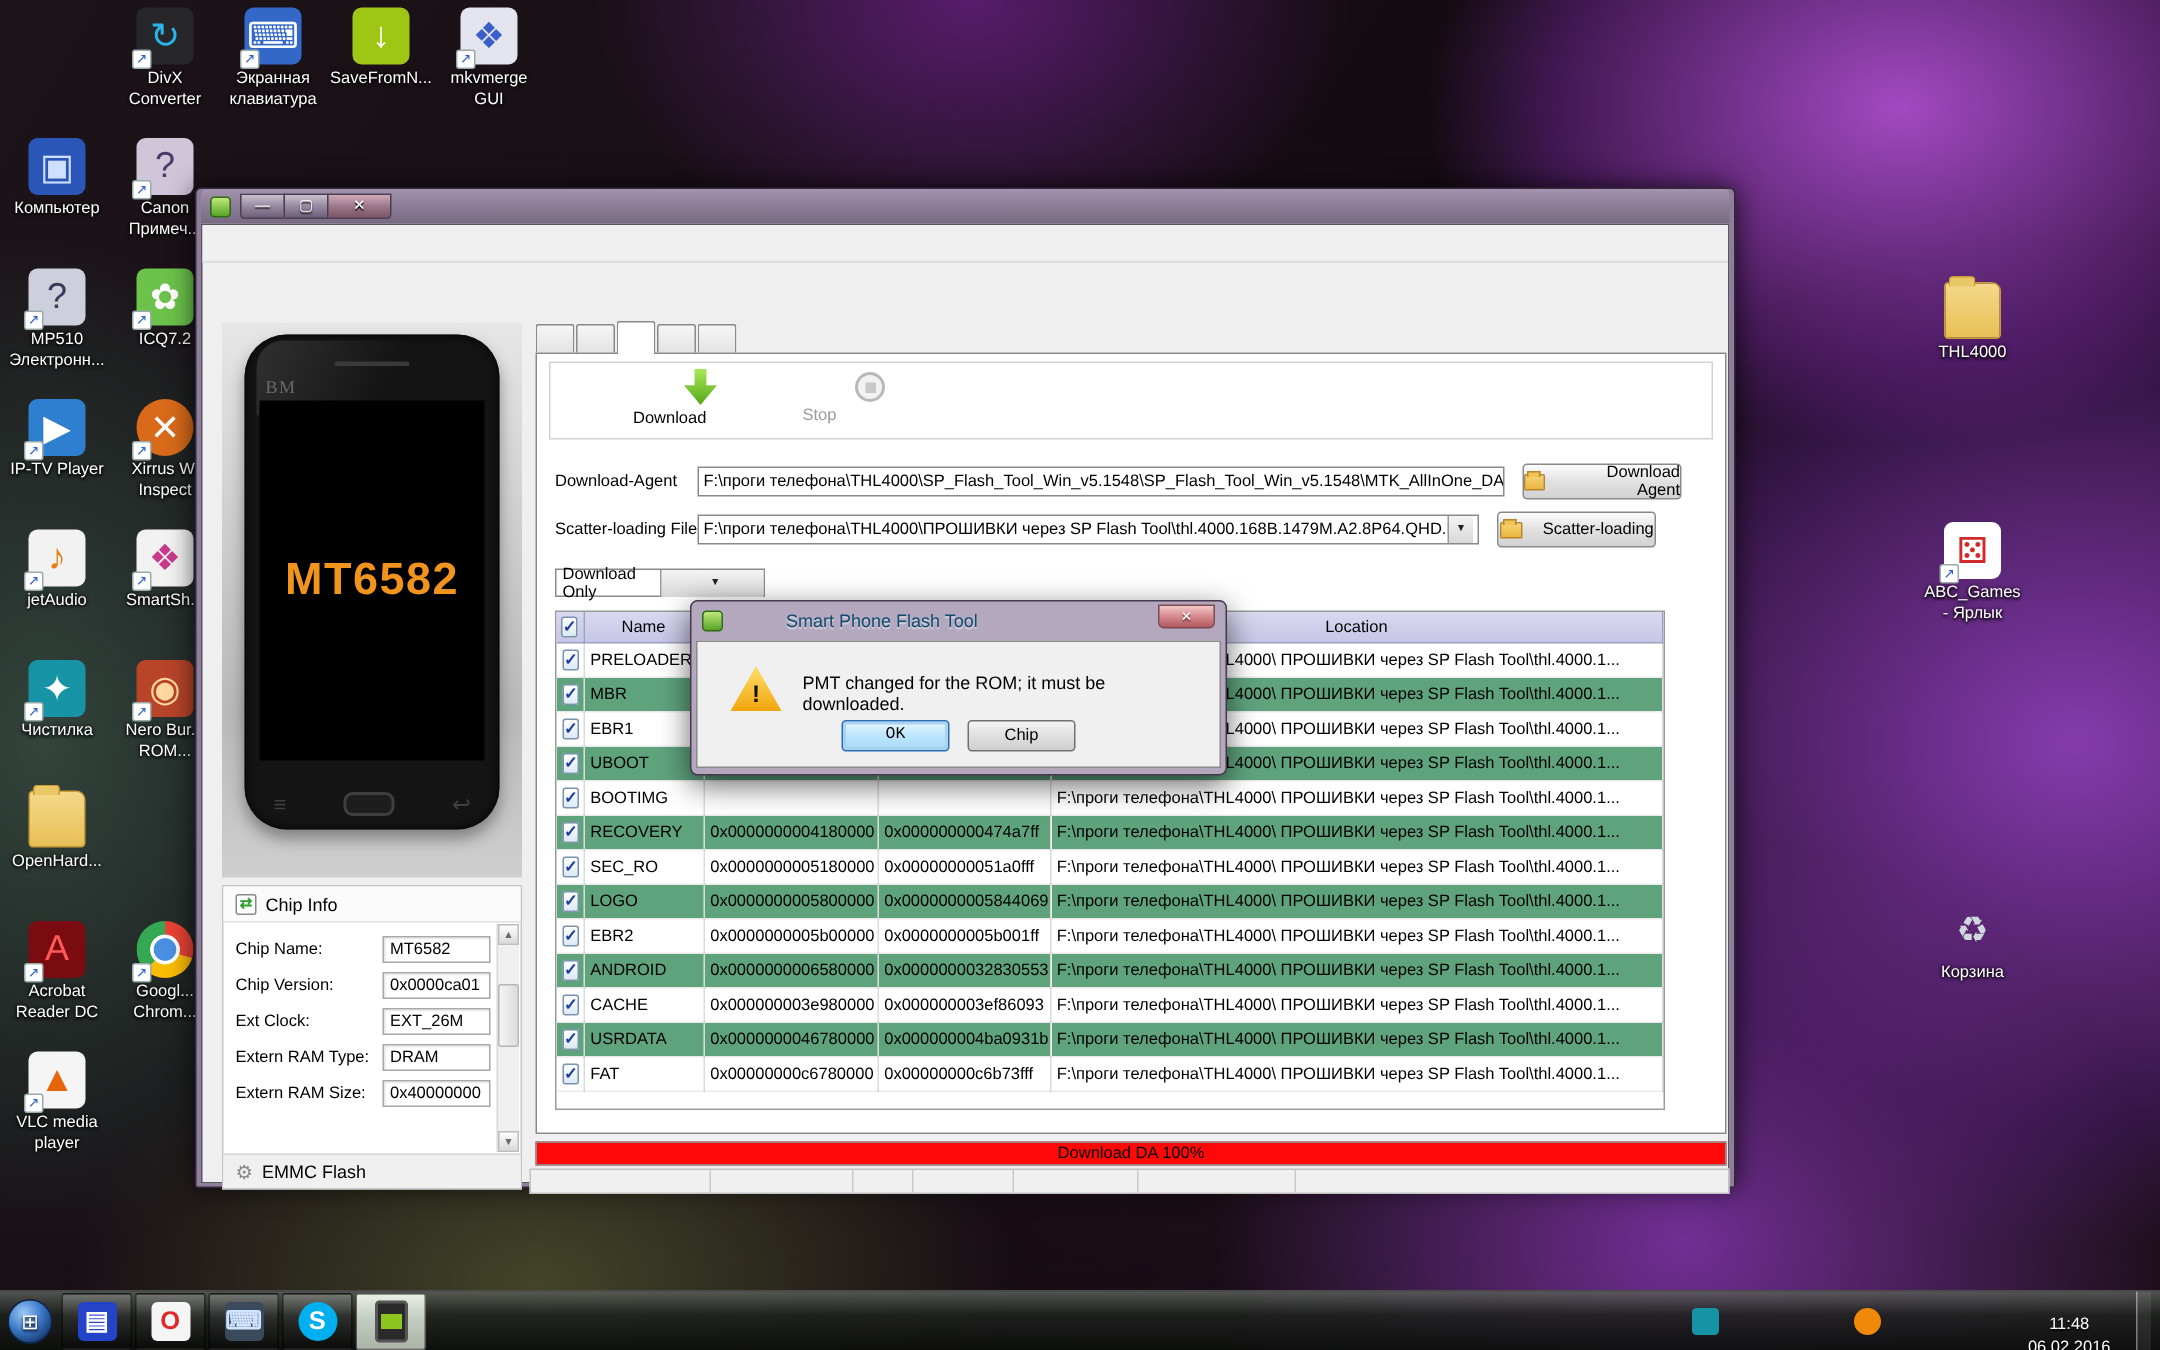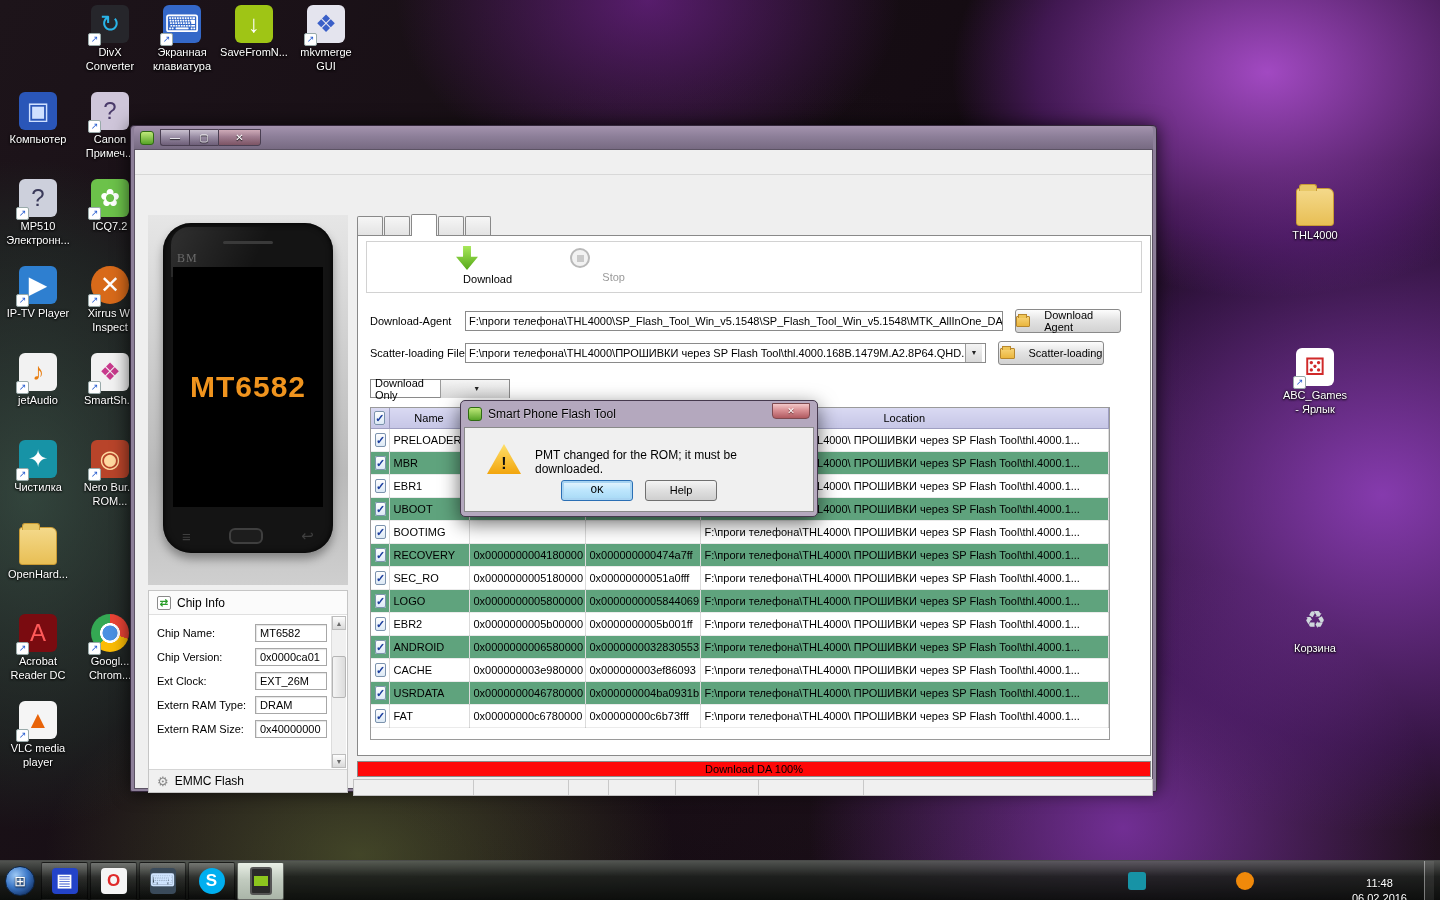--- a/index.html
+++ b/index.html
@@ -97,38 +97,38 @@
 
   
   .tabs { position:absolute; left:222px; top:64px; display:flex; align-items:flex-end; height:22px; }
   .tab { height:20px; padding:0 12px; background:linear-gradient(#f6f6f6,#e2e2e2); border:1px solid #898989;
     border-bottom:none; margin-right:1px; line-height:19px; font-size:11px; border-radius:2px 2px 0 0; }
   .tab.active { height:22px; background:#fff; position:relative; z-index:2; line-height:22px; }
   .tabpanel { position:absolute; left:222px; top:85px; width:794px; height:521px; background:#fff; border:1px solid #898989; }
 
   
   .toolbox { position:absolute; left:8px; top:5px; width:776px; height:52px; border:1px solid #d2d2d2; background:#fff; }
-  .tool { position:absolute; top:4px; width:90px; text-align:right; }
+  .tool { position:absolute; top:4px; width:90px; text-align:left; }
   .tool .cap { margin-top:3px; font-size:11px; }
   .dl-arrow { width:22px; height:24px; margin:0 auto;
     background:linear-gradient(#a8e85a,#55a818); clip-path:polygon(32% 0,68% 0,68% 45%,100% 45%,50% 100%,0 45%,32% 45%); }
   .stop-ico { width:20px; height:20px; margin:2px auto 0; border-radius:50%; border:2px solid #b9b9b9;
     background:#f2f2f2; display:flex; align-items:center; justify-content:center; }
   .stop-ico i { display:block; width:7px; height:7px; background:#c9c9c9; }
   .tool.disabled .cap { color:#9a9a9a; }
 
   
   .frow { position:absolute; left:12px; display:flex; align-items:center; }
   .frow .flabel { width:95px; font-size:11px; }
   .field { height:20px; border:1px solid #8a8a8a; background:#fff; font-size:11px; line-height:18px;
     padding:0 3px; overflow:hidden; white-space:nowrap; }
   .combo-arrow { width:17px; height:18px; background:linear-gradient(#f4f4f4,#d8d8d8); border-left:1px solid #9a9a9a;
     font-size:7px; text-align:center; line-height:18px; color:#222; }
   .fbtn { margin-left:12px; width:106px; height:24px; border:1px solid #8a8a8a; border-radius:3px;
-    background:linear-gradient(#fdfdfd,#e2e2e2 48%,#d2d2d2); display:flex; align-items:center; justify-content:center; gap:14px; font-size:11px; }
+    background:linear-gradient(#fdfdfd,#e2e2e2 48%,#d2d2d2); display:flex; align-items:center; justify-content:center; gap:14px; font-size:11px;text-align:right; }
   .mini-folder { position:relative; width:15px; height:11px; background:linear-gradient(#f7d274,#eab63e); border:1px solid #b8872c; border-radius:1px; }
   .mini-folder::before { content:""; position:absolute; top:-3px; left:1px; width:7px; height:3px; background:#eec455; border:1px solid #b8872c; border-bottom:none; }
   .mode-select { position:absolute; left:12px; top:143px; width:140px; height:19px; border:1px solid #8a8a8a;
     background:#fff; display:flex; align-items:center; }
   .mode-select span { flex:1; padding-left:4px; }
 
   
   .ptable { position:absolute; left:12px; top:171px; width:740px; height:333px; border:1px solid #9a9a9a; background:#fff; overflow:hidden; }
   table.parts { border-collapse:collapse; table-layout:fixed; width:100%; font-size:11px; }
   table.parts col.c-cb{width:18px} table.parts col.c-name{width:80px} table.parts col.c-beg{width:116px} table.parts col.c-end{width:115px}
@@ -146,21 +146,21 @@
   .statusbar { position:absolute; left:218px; top:629px; width:800px; height:17px; display:flex; background:#f0f0f0; border:1px solid #c2c2c2; }
   .scell { border-right:1px solid #c9c9c9; padding:0 6px; line-height:15px; font-size:11px; overflow:hidden; white-space:nowrap; }
   .scell:last-child { flex:1; border-right:none; }
 
   
   .dialog { position:absolute; left:460px; top:400px; width:358px; height:117px; z-index:50;
     background:#b4a8be; border:1px solid #46394e; border-radius:5px; padding:0 3px 3px 3px;
     box-shadow:0 6px 20px rgba(0,0,0,.6); }
   .dlg-title { height:26px; display:flex; align-items:center; gap:6px; padding:0 4px; }
   .dlg-title .app-ico { width:14px; height:14px; border-radius:3px; background:linear-gradient(#bfe97a,#57a427); border:1px solid #2f6a12; }
-  .dlg-title .t-text { flex:1; font-size:12px; color:#000000; text-shadow:0 1px 1px rgba(255,255,255,.6); }
+  .dlg-title .t-text { flex:1; font-size:12px; color:#0c4a6e; text-shadow:0 1px 1px rgba(255,255,255,.6);margin-left:36px; }
   .dlg-close { width:38px; height:16px; border:1px solid #7e4a50; border-radius:0 0 4px 4px; margin-top:-6px;
     background:linear-gradient(#f3c7c9,#d98f93 45%,#b05a60); color:#fff; font-size:9px; text-align:center; line-height:15px; text-shadow:0 1px 1px #633; }
   .dlg-body { position:relative; height:85px; background:#f0f0f0; border:1px solid #8a8a8a; }
   .warn-tri { position:absolute; left:22px; top:16px; width:34px; height:30px;
     background:linear-gradient(#ffe06a,#f2a50d); clip-path:polygon(50% 0,100% 100%,0 100%);
     filter:drop-shadow(0 1px 1px #8a6a00); }
   .warn-tri::after { content:"!"; position:absolute; left:0; right:0; bottom:1px; text-align:center; font-weight:bold; font-size:16px; color:#111; }
   .dlg-msg { position:absolute; left:70px; top:20px; right:8px; font-size:12px; }
   .dlg-btns { position:absolute; left:0; right:0; bottom:10px; display:flex; justify-content:center; gap:12px; }
   .dbtn { width:72px; height:21px; border:1px solid #707070; border-radius:3px;
@@ -606,21 +606,21 @@
   <div class="dlg-title">
     <div class="app-ico"></div>
     <div class="t-text">Smart Phone Flash Tool</div>
     <div class="dlg-close">✕</div>
   </div>
   <div class="dlg-body">
     <div class="warn-tri"></div>
     <div class="dlg-msg">PMT changed for the ROM; it must be downloaded.</div>
     <div class="dlg-btns">
       <div class="dbtn focus">OK</div>
-      <div class="dbtn">Help</div>
+      <div class="dbtn">Chip</div>
     </div>
   </div>
 </div>
 
 <div class="taskbar">
   <div class="start-orb">
     <div class="orb">⊞</div>
   </div>
   <div style="display:flex">
       <div class="tb-app">

